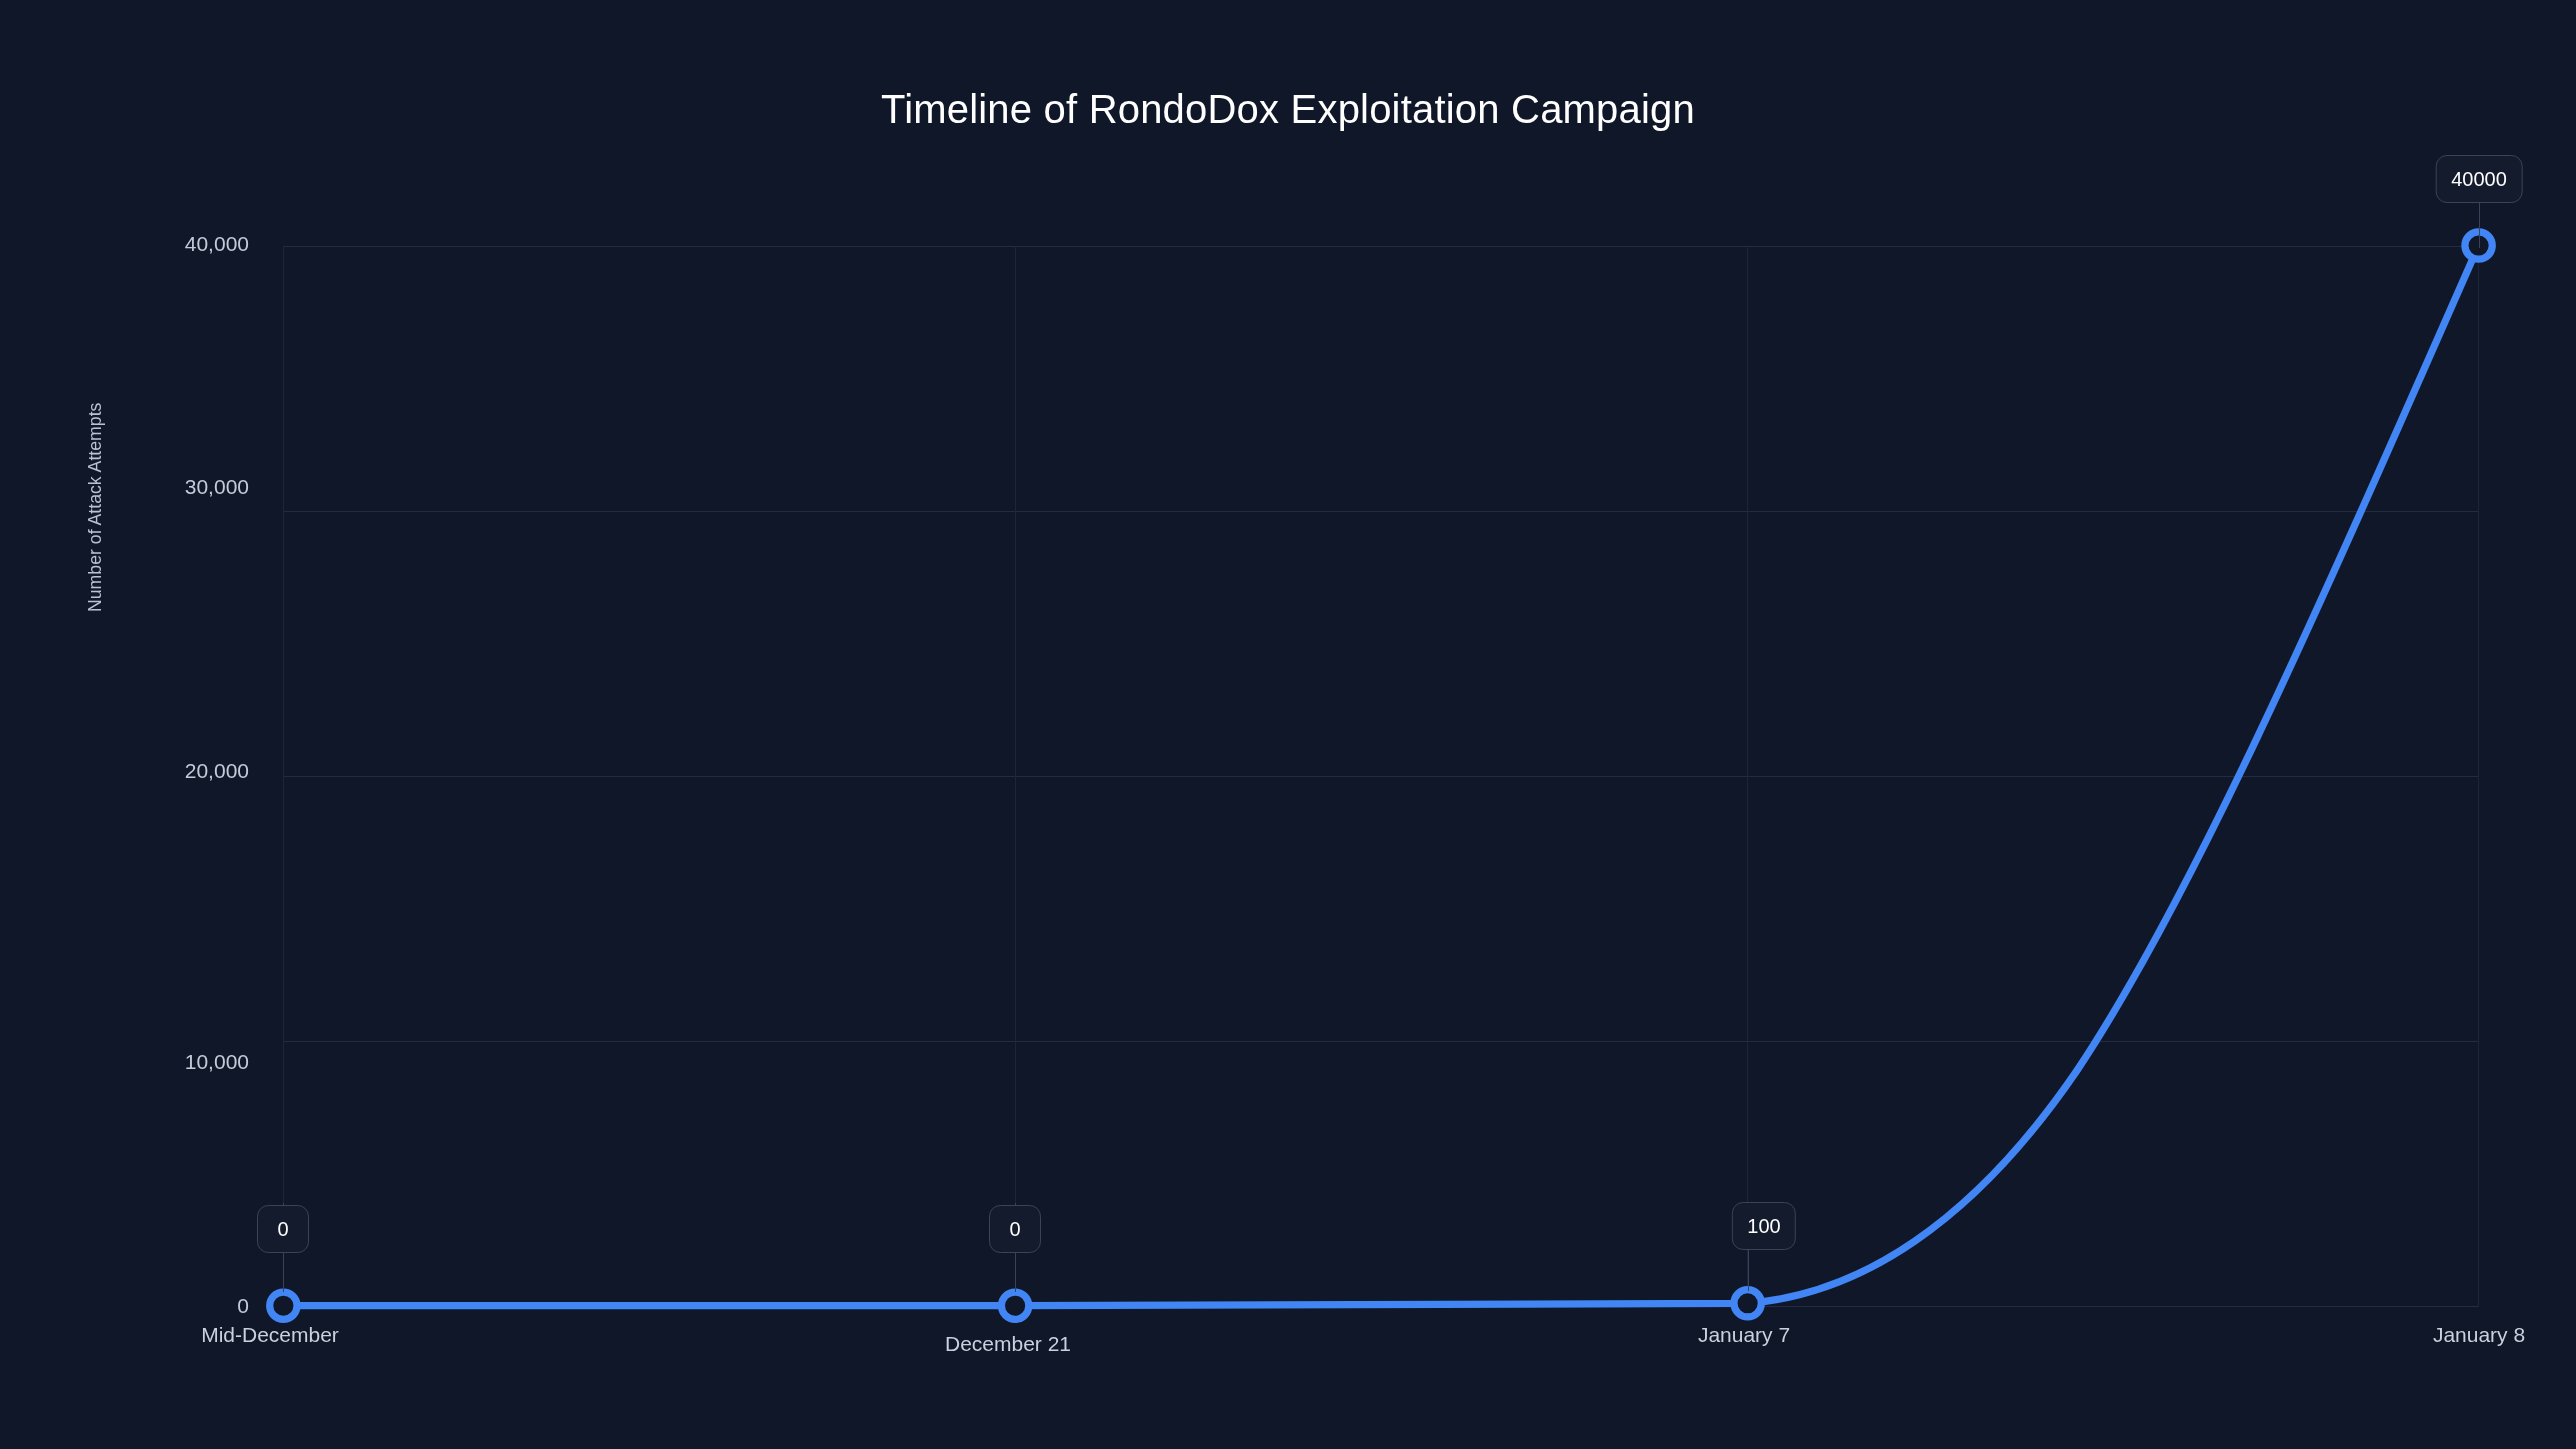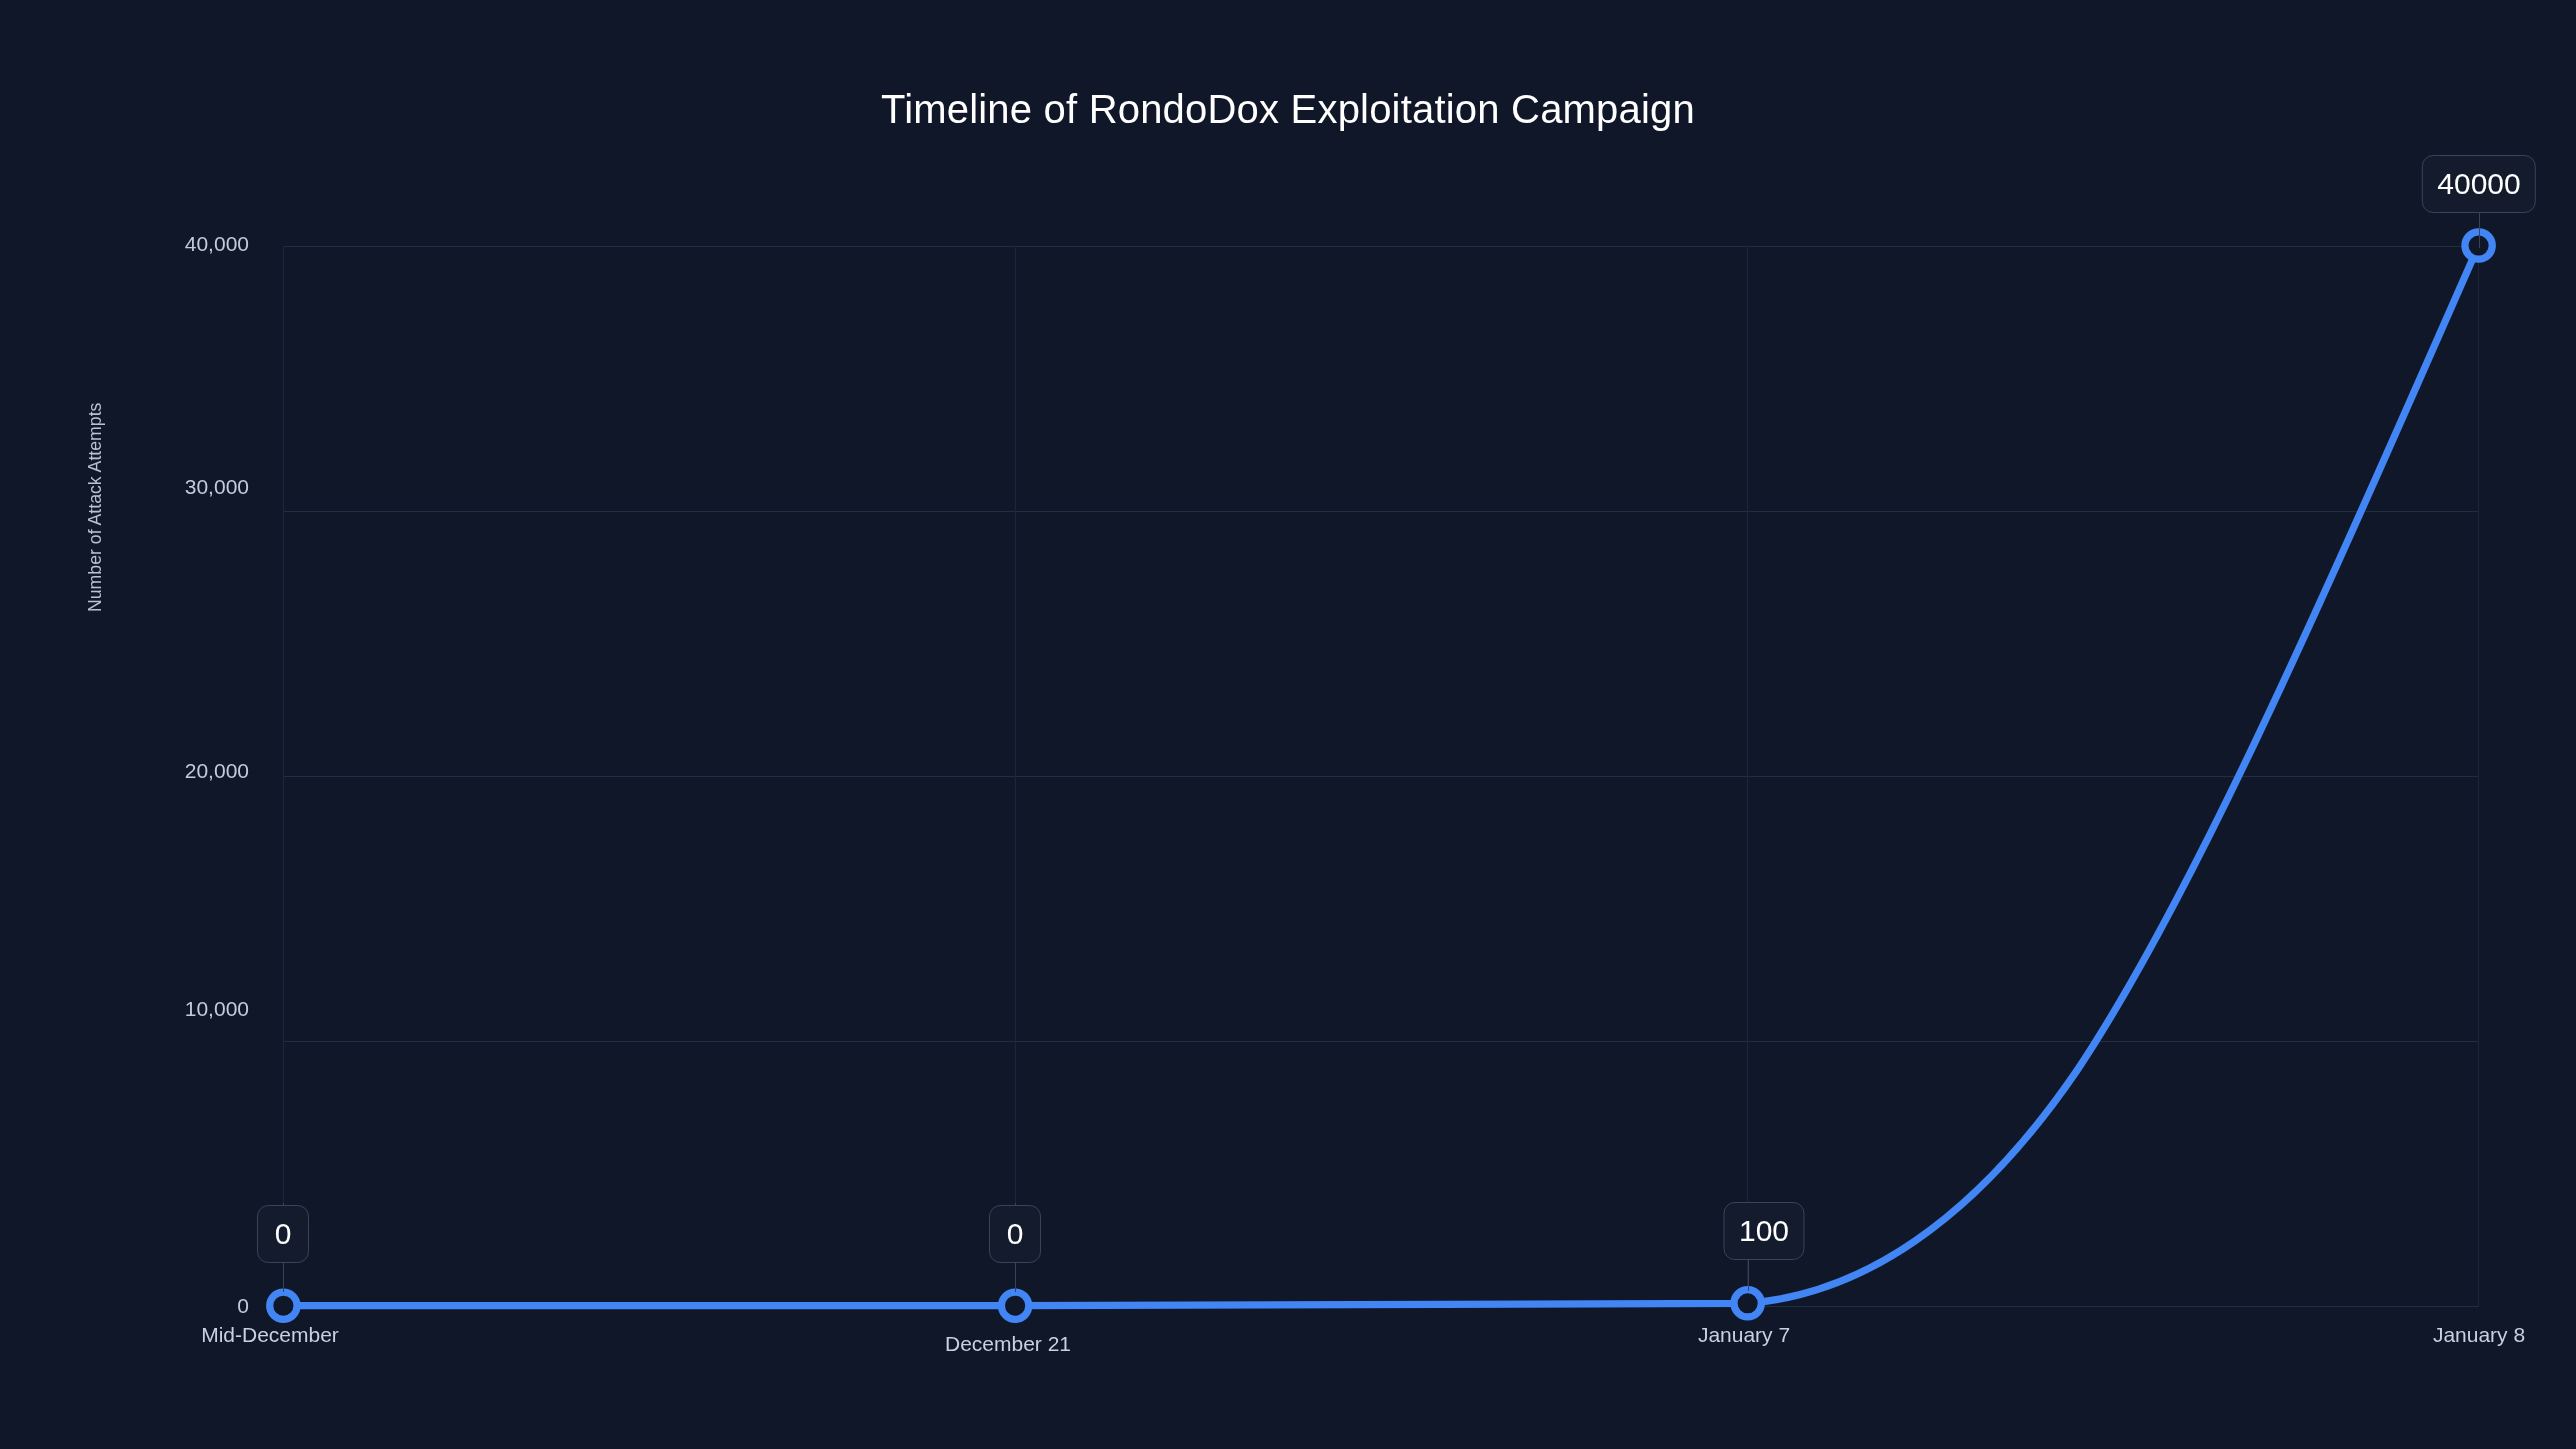--- a/index.html
+++ b/index.html
@@ -107,21 +107,21 @@
   }
 
   
   .callout {
     position: absolute;
     transform: translateX(-50%);
     background: #141b2d;
     border: 0.8px solid #3a4457;
     border-radius: 11.3px;
     color: #ffffff;
-    font-size: 30px;
+    font-size: 20px;
     line-height: 1;
     padding: 13px 14.5px;
     white-space: nowrap;
     text-align: center;
     box-sizing: border-box;
   }
   .connector {
     position: absolute;
     width: 0.8px;
     background: #39425a;
@@ -132,21 +132,21 @@
 
 <div id="chart-root">
 
   <div id="chart-title">Timeline of RondoDox Exploitation Campaign</div>
 
   <div id="yaxis-title">Number of Attack Attempts</div>
 
   <div class="ytick" style="top:233px; left:32px; width:217px;">40,000</div>
   <div class="ytick" style="top:476px; left:32px; width:217px;">30,000</div>
   <div class="ytick" style="top:760px; left:32px; width:217px;">20,000</div>
-  <div class="ytick" style="top:998px; left:32px; width:217px;">10,000</div>
+  <div class="ytick" style="top:1051px; left:32px; width:217px;">10,000</div>
   <div class="ytick" style="top:1295px; left:32px; width:217px;">0</div>
 
   <div id="plot-area">
     <div class="grid-h" style="top:0px;"></div>
     <div class="grid-h" style="top:265px;"></div>
     <div class="grid-h" style="top:530px;"></div>
     <div class="grid-h" style="top:795px;"></div>
     <div class="grid-h" style="top:1060px;"></div>
 
     <div class="grid-v" style="left:0px;"></div>

